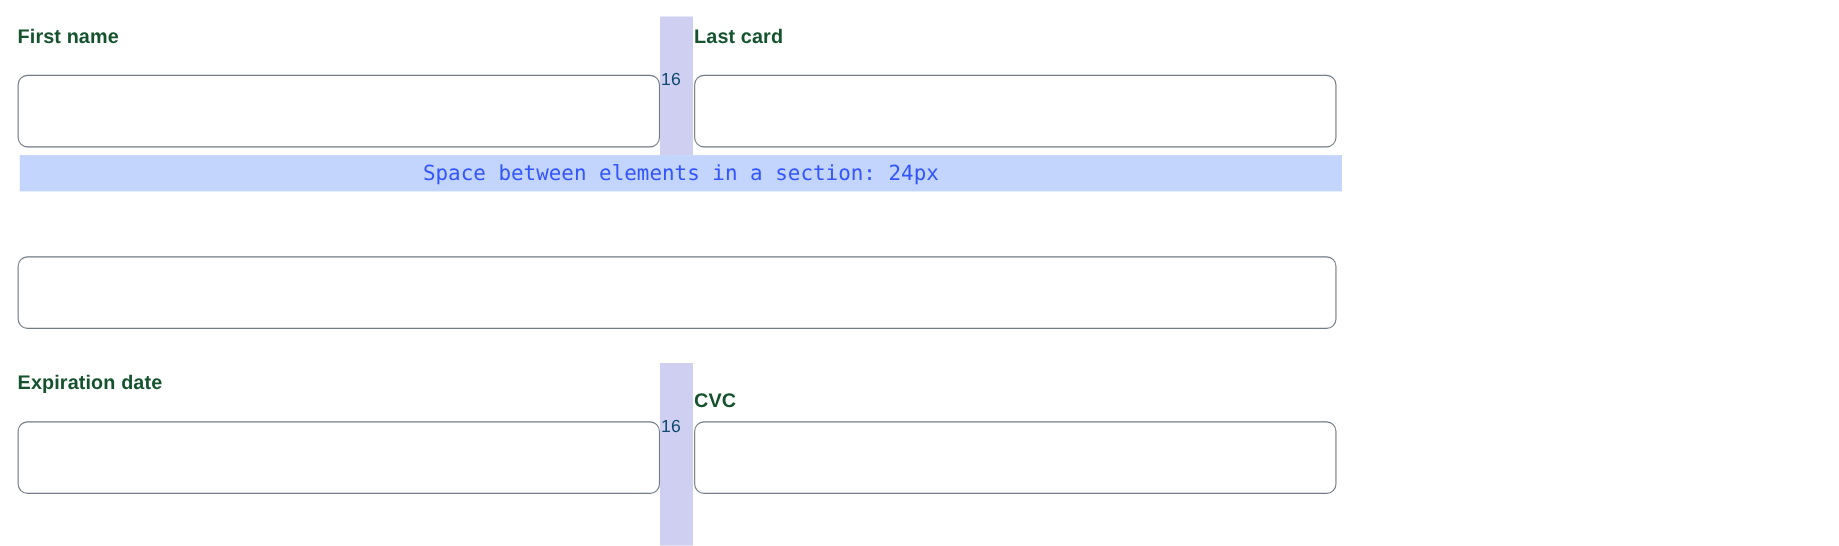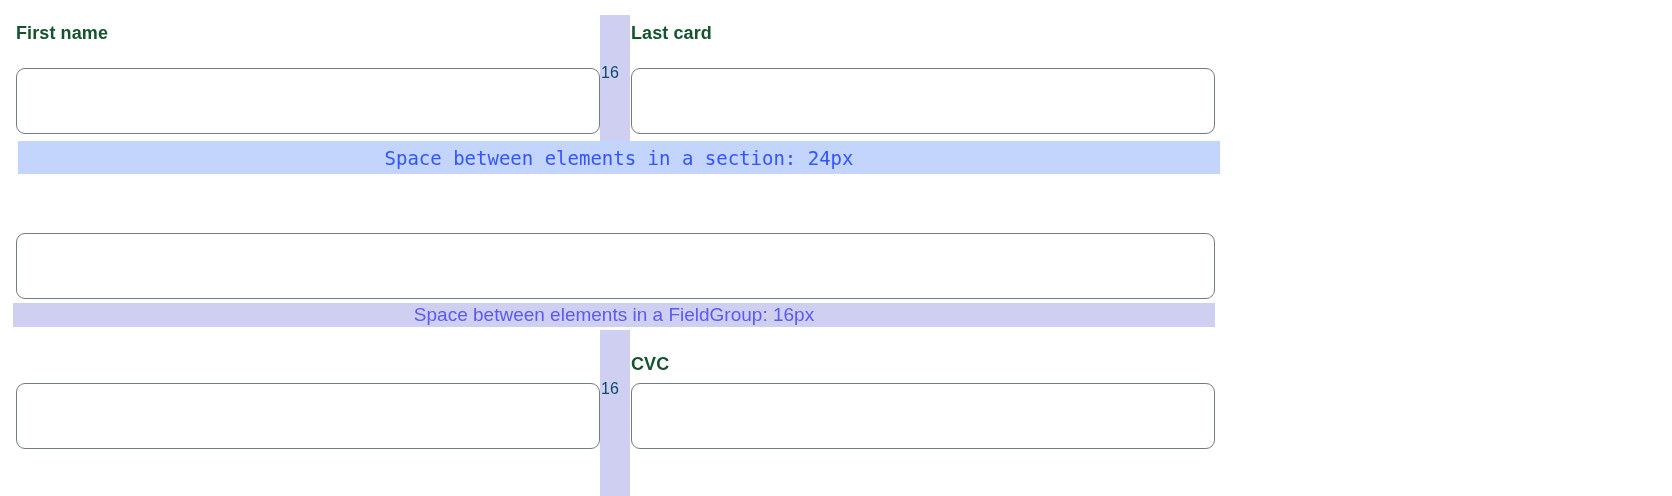--- a/index.html
+++ b/index.html
@@ -107,25 +107,23 @@
 
   <div class="field-label" style="left:631px; top:21px;">Last card</div>
   <input class="input-box" type="text" style="left: 631px; top: 68px; width: 584px; height: 66px;" placeholder="">
 
   <div class="hband section" style="left:18px; top:141px; width:1202px; height:33px;">
     <span class="hband-text">Space between elements in a section: 24px</span>
   </div>
 
   <input class="input-box" type="text" style="left: 16px; top: 233px; width: 1199px; height: 66px;" placeholder="">
 
-  <div class="hband fieldgroup" style="left:13px; top:303px; width:1202px; height:24px;">
-    <span class="hband-text">Space between elements in a FieldGroup: 16px</span>
-  </div>
 
   <div class="vband" style="left:600px; top:330px; width:30px; height:166px;"></div>
   <div class="vband-label" style="left:601px; top:379px;">16</div>
 
+  <div class="field-label" style="left:16px; top:336px;">Expiration date</div>
   <input class="input-box" type="text" style="left: 16px; top: 383px; width: 584px; height: 66px;" placeholder="">
 
   <div class="field-label" style="left:631px; top:352px;">CVC</div>
   <input class="input-box" type="text" style="left: 631px; top: 383px; width: 584px; height: 66px;" placeholder="">
 
 </div>
 
 </body></html>

